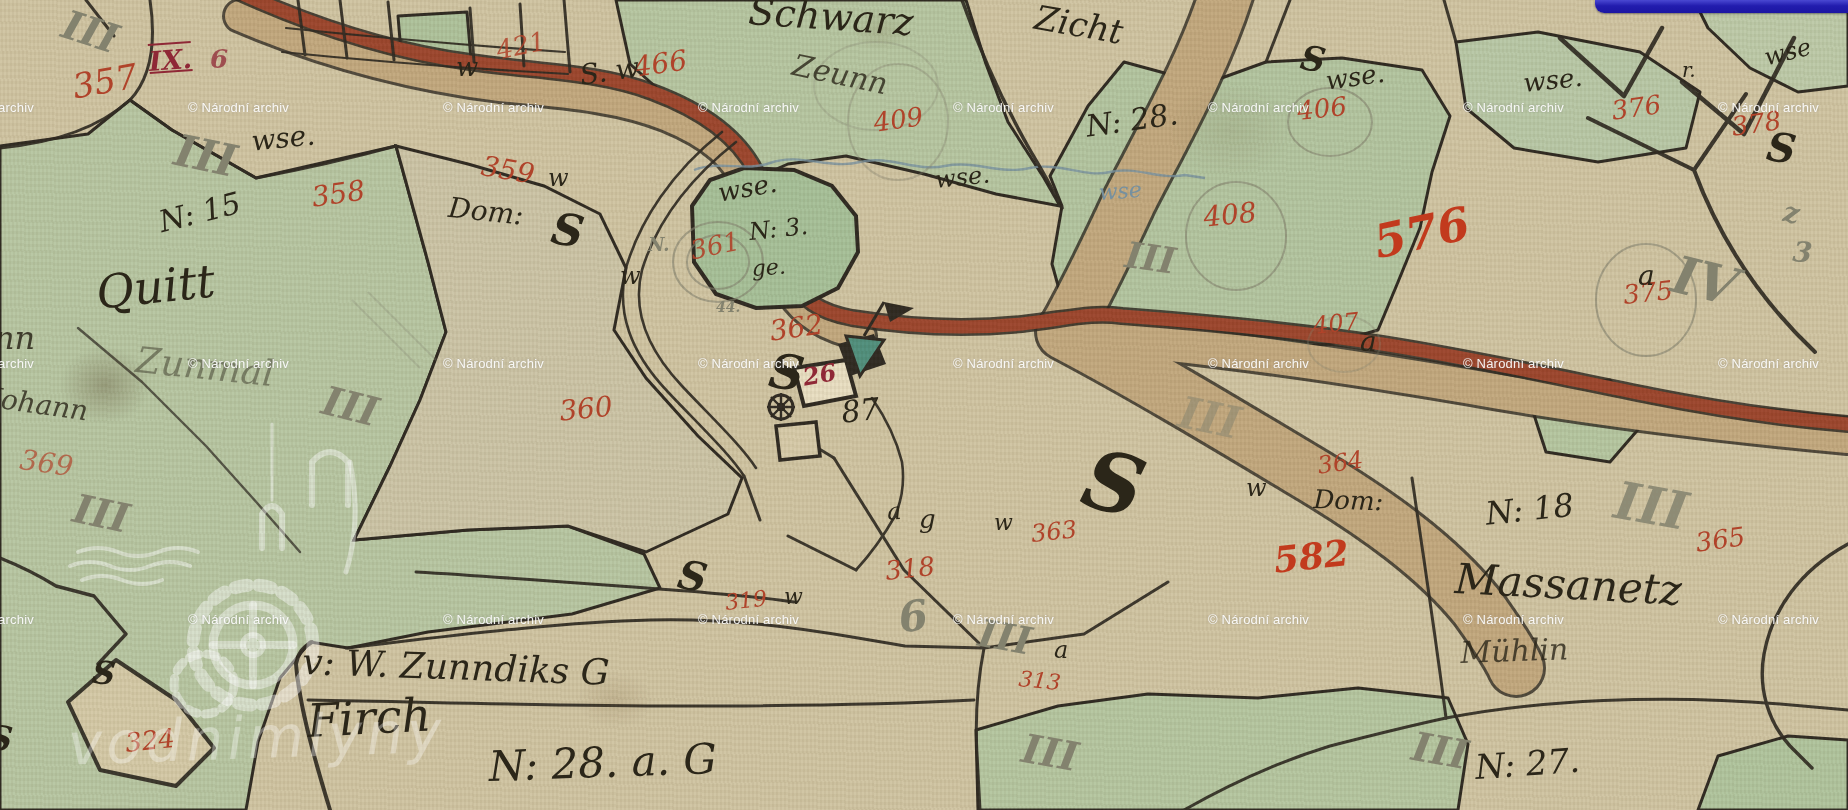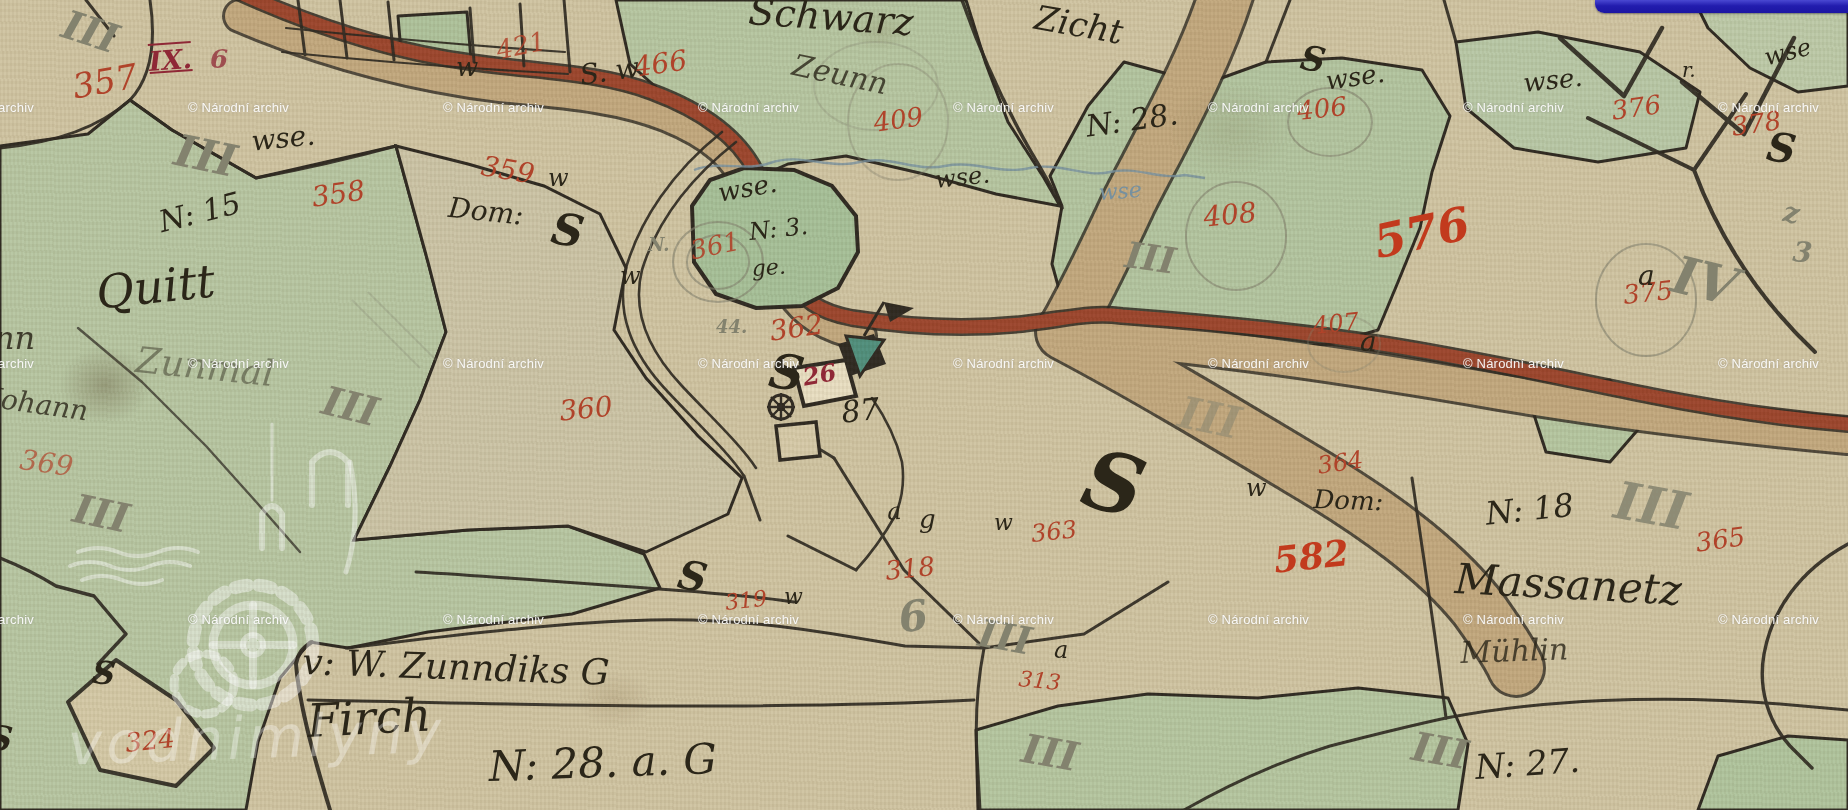--- a/index.html
+++ b/index.html
@@ -230,21 +230,21 @@
       <div class="lbl pencil" style="left: 180px; top: 128px; font-size: 44px; transform: rotate(12deg);">III</div>
       <div class="lbl pencil" style="left: 328px; top: 380px; font-size: 40px; transform: rotate(14deg);">III</div>
       <div class="lbl pencil" style="left: 78px; top: 488px; font-size: 40px; transform: rotate(12deg);">III</div>
       <div class="lbl pencil" style="left: 982px; top: 614px; font-size: 38px; transform: rotate(10deg);">III</div>
       <div class="lbl pencil" style="left: 1128px; top: 236px; font-size: 36px; transform: rotate(8deg);">III</div>
       <div class="lbl pencil" style="left: 1620px; top: 474px; font-size: 52px; transform: rotate(10deg); opacity: 0.85;">III</div>
       <div class="lbl pencil" style="left: 1416px; top: 726px; font-size: 40px; transform: rotate(10deg);">III</div>
       <div class="lbl pencil" style="left: 1026px; top: 728px; font-size: 40px; transform: rotate(10deg);">III</div>
       <div class="lbl pencil" style="left: 1184px; top: 390px; font-size: 44px; transform: rotate(12deg); opacity: 0.5;">III</div>
       <div class="lbl pencil" style="left: 1680px; top: 248px; font-size: 52px; transform: rotate(14deg);">IV</div>
-      <div class="lbl pencil" style="left: 716px; top: 318px; font-size: 18px; transform: rotate(0deg);">44.</div>
+      <div class="lbl pencil" style="left: 716px; top: 300px; font-size: 14px; transform: rotate(0deg);">44.</div>
       <div class="lbl pencil" style="left: 648px; top: 236px; font-size: 18px; transform: rotate(0deg);">N.</div>
       <div class="lbl pencil" style="left: 896px; top: 598px; font-size: 42px; transform: rotate(-8deg);">6</div>
       <div class="lbl pencil" style="left: 1786px; top: 198px; font-size: 28px; transform: rotate(10deg);">z</div>
       <div class="lbl pencil" style="left: 1794px; top: 238px; font-size: 28px; transform: rotate(5deg);">3</div>
       <div class="lbl blue" style="left: 1098px; top: 182px; font-size: 22px; transform: rotate(-4deg);">wse</div>
       <div class="lbl flour" style="left: 556px; top: 206px; font-size: 44px; transform: rotate(10deg);">S</div>
       <div class="lbl flour" style="left: 773px; top: 346px; font-size: 48px; transform: rotate(8deg);">S</div>
       <div class="lbl flour" style="left: 682px; top: 554px; font-size: 40px; transform: rotate(10deg);">S</div>
       <div class="lbl flour" style="left: 1096px; top: 436px; font-size: 82px; transform: rotate(15deg);">S</div>
       <div class="lbl flour" style="left: 1304px; top: 40px; font-size: 34px; transform: rotate(10deg);">S</div>

